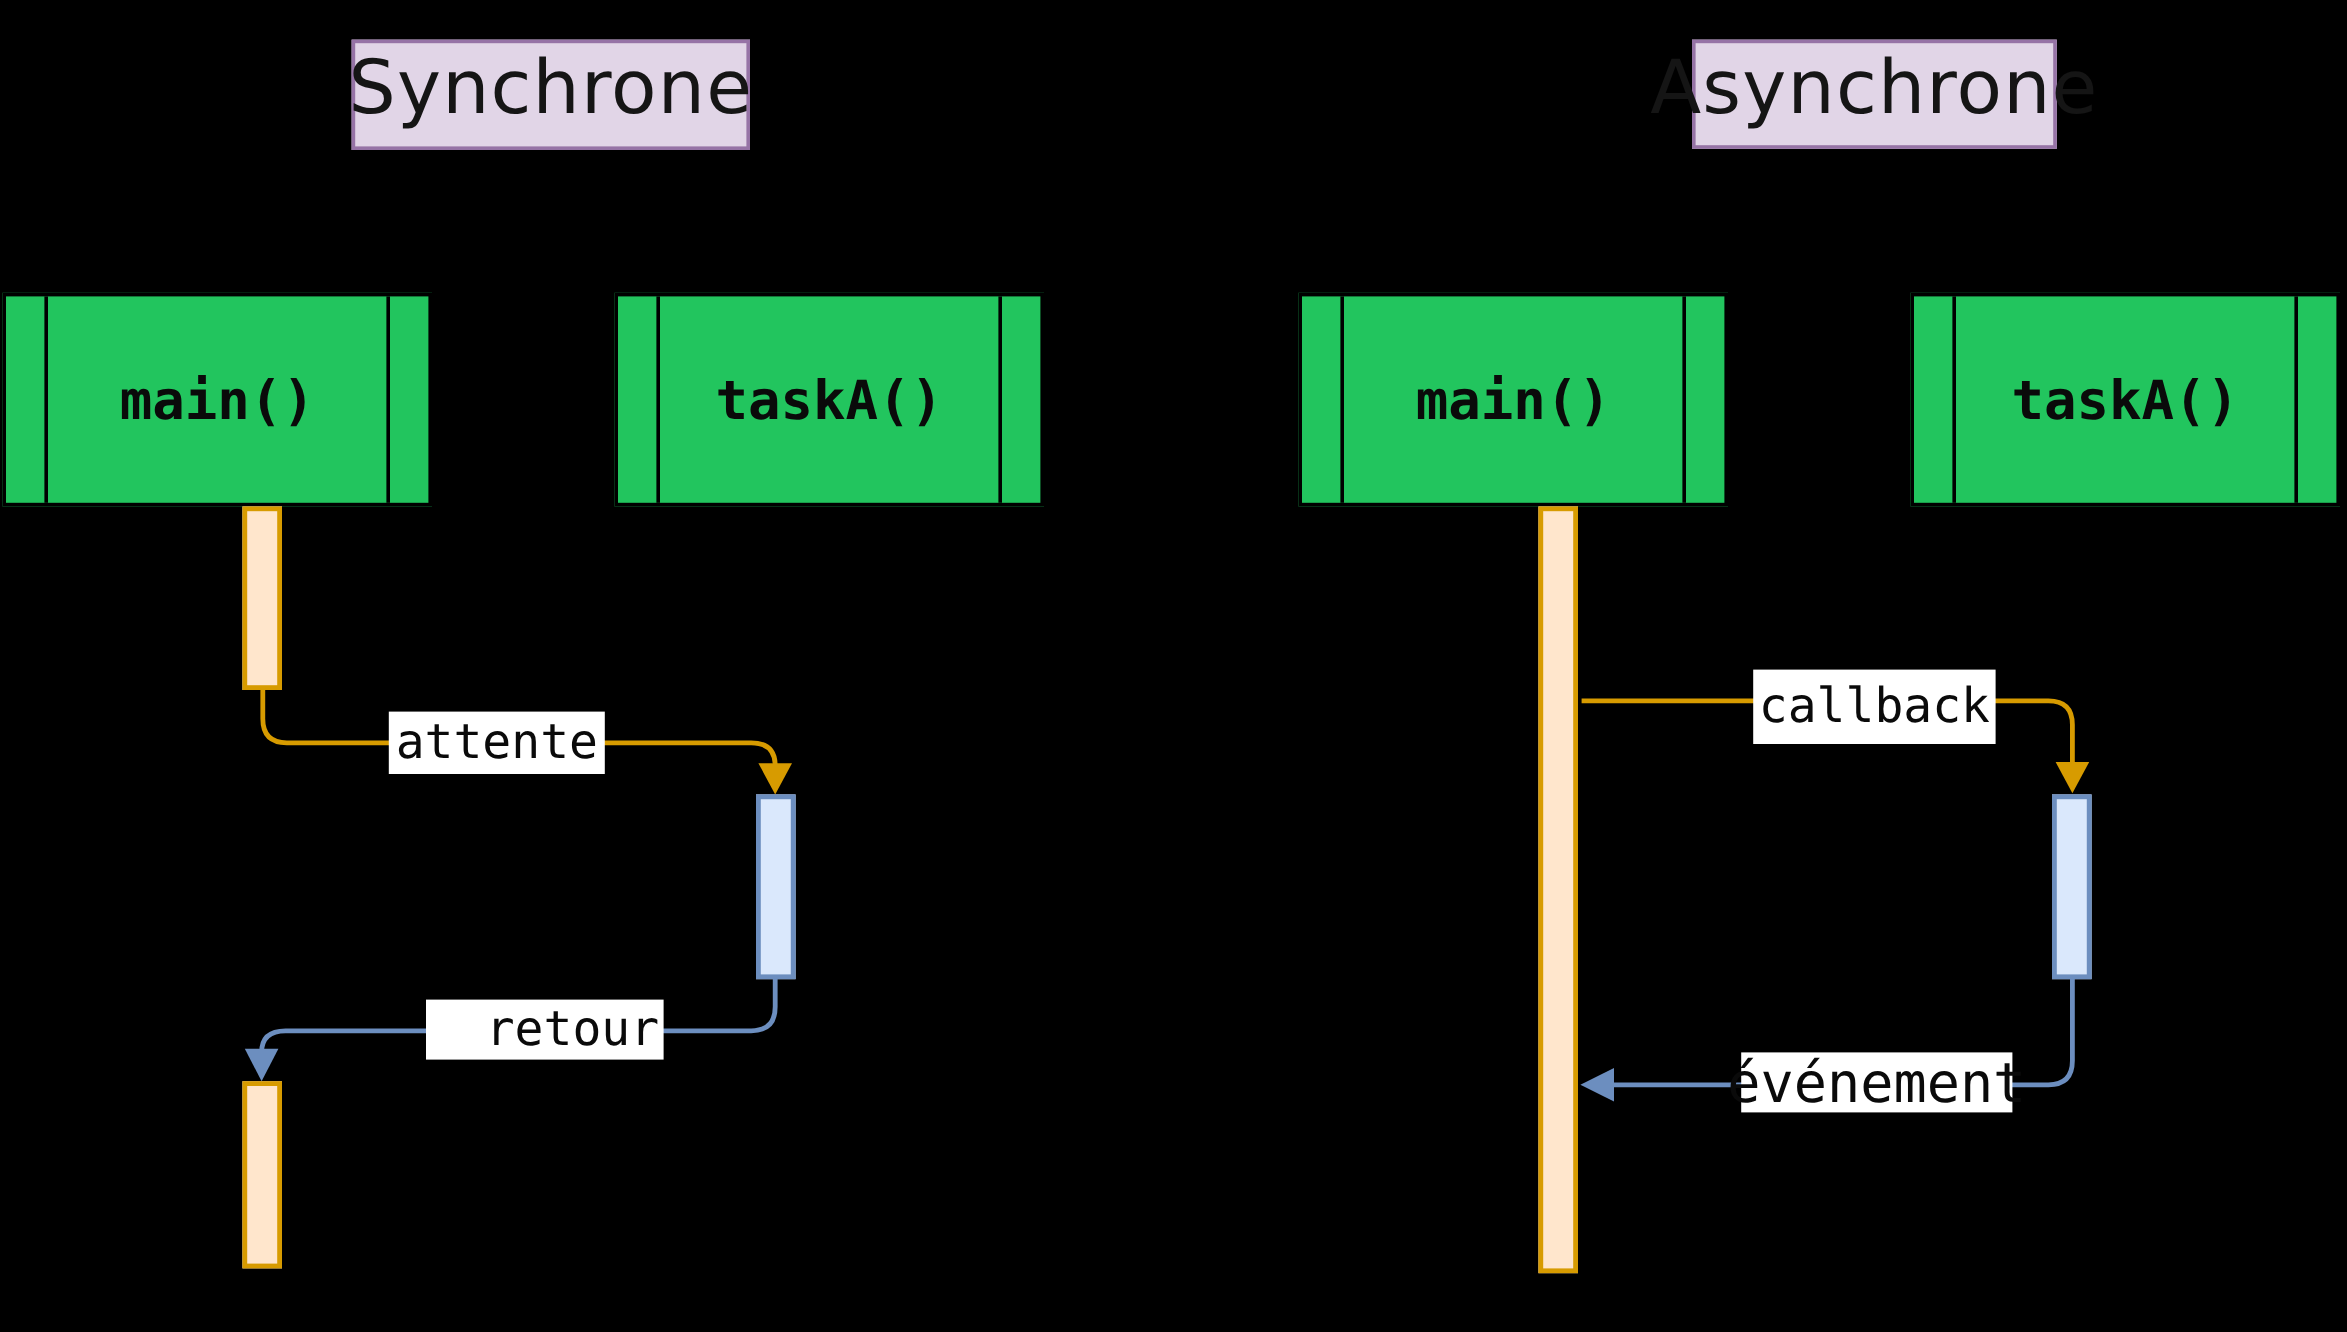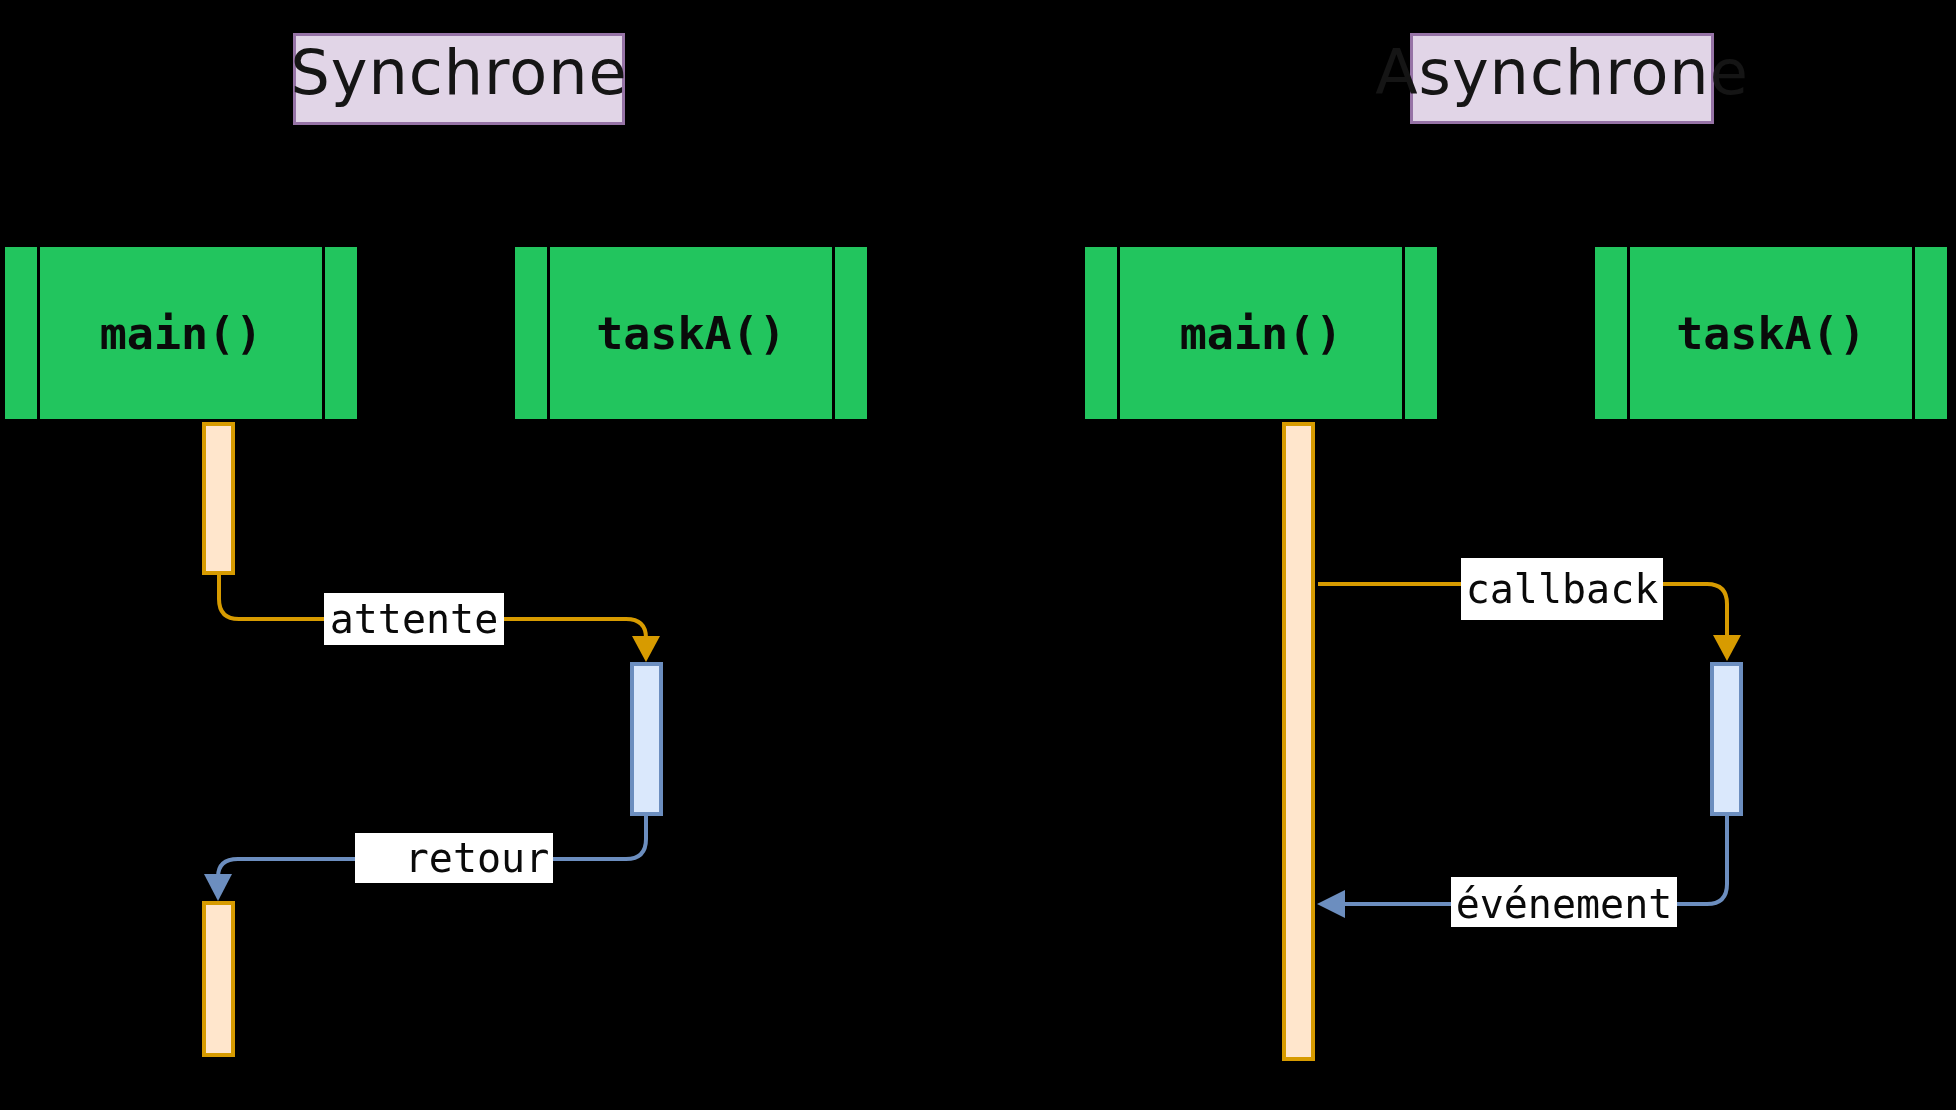--- a/index.html
+++ b/index.html
@@ -165,17 +165,17 @@
   </div>
 
   <div class="activation orange" style="left:1282px; top:422px; width:33px; height:639px;"></div>
 
   <div class="activation blue" style="left:1710px; top:662px; width:33px; height:154px;"></div>
 
   <div class="msg-label" style="left:1461px; top:558px; width:202px; height:62px; font-size:40px;">
     <span>callback</span>
   </div>
 
-  <div class="msg-label" style="left:1451px; top:877px; width:226px; height:50px; font-size:40px;align-items:flex-end;">
+  <div class="msg-label" style="left:1451px; top:877px; width:226px; height:50px; font-size:46px;">
     <span>événement</span>
   </div>
 
 </div>
 
 </body></html>

